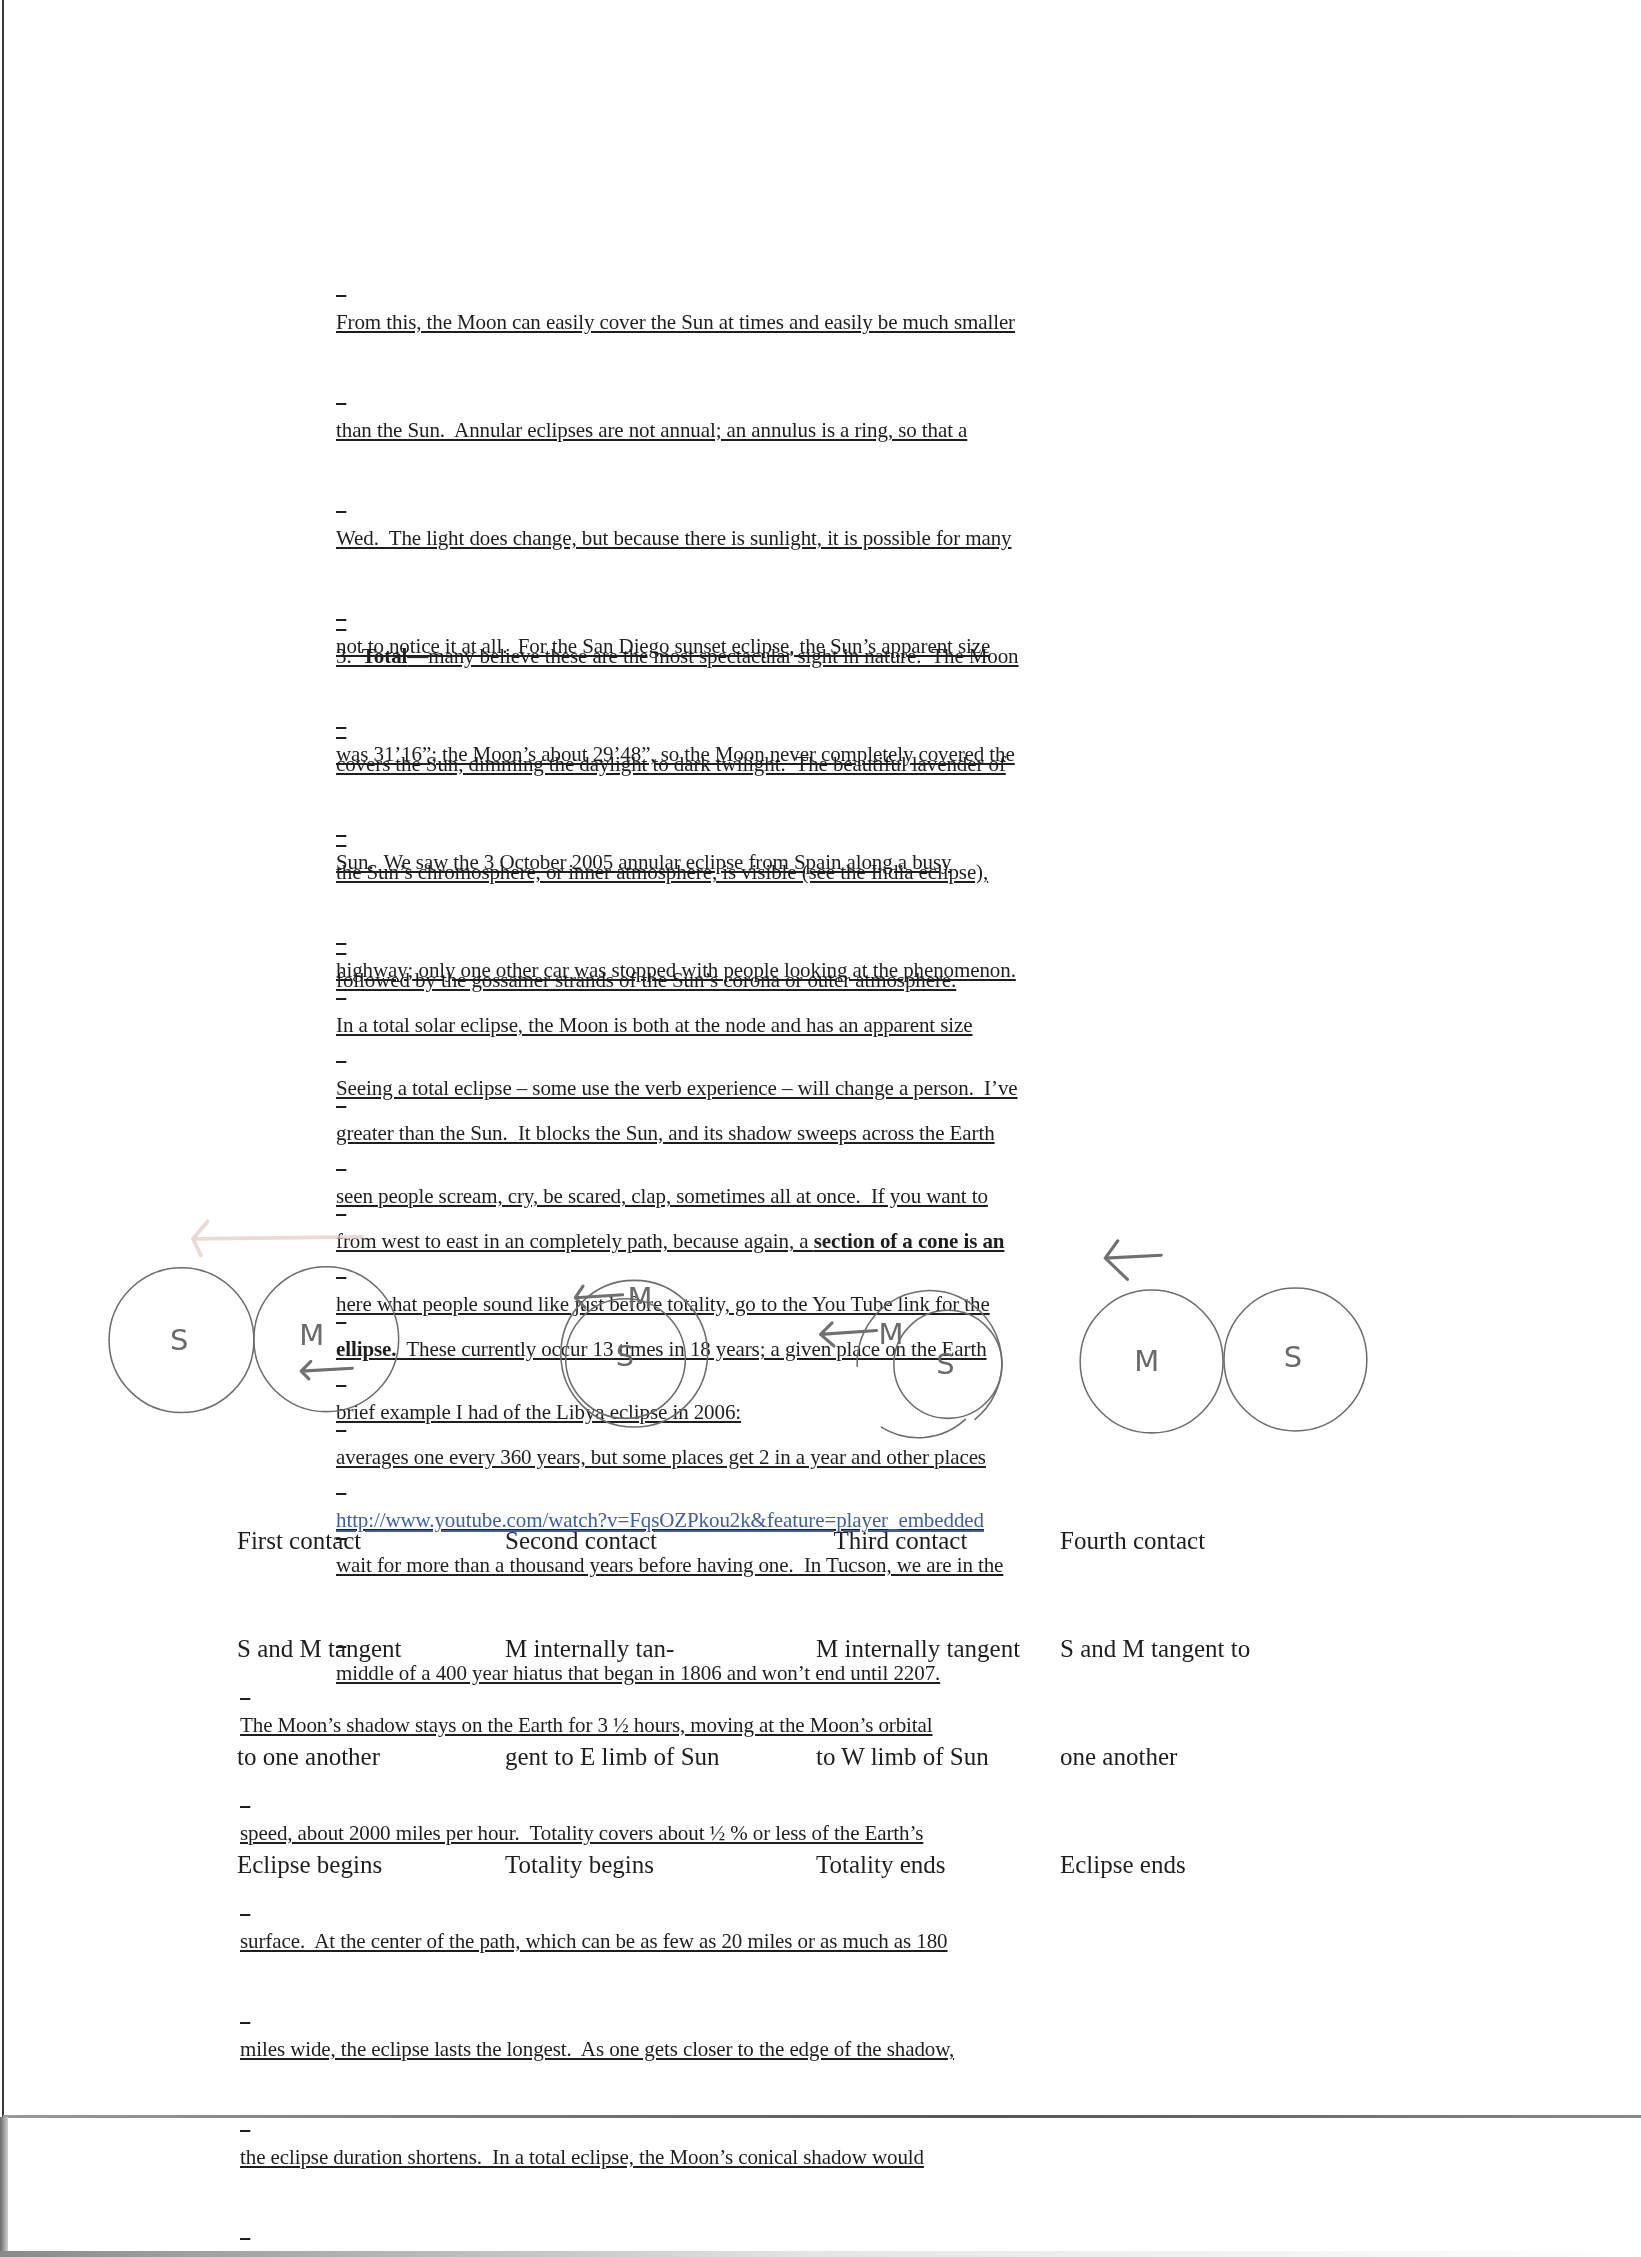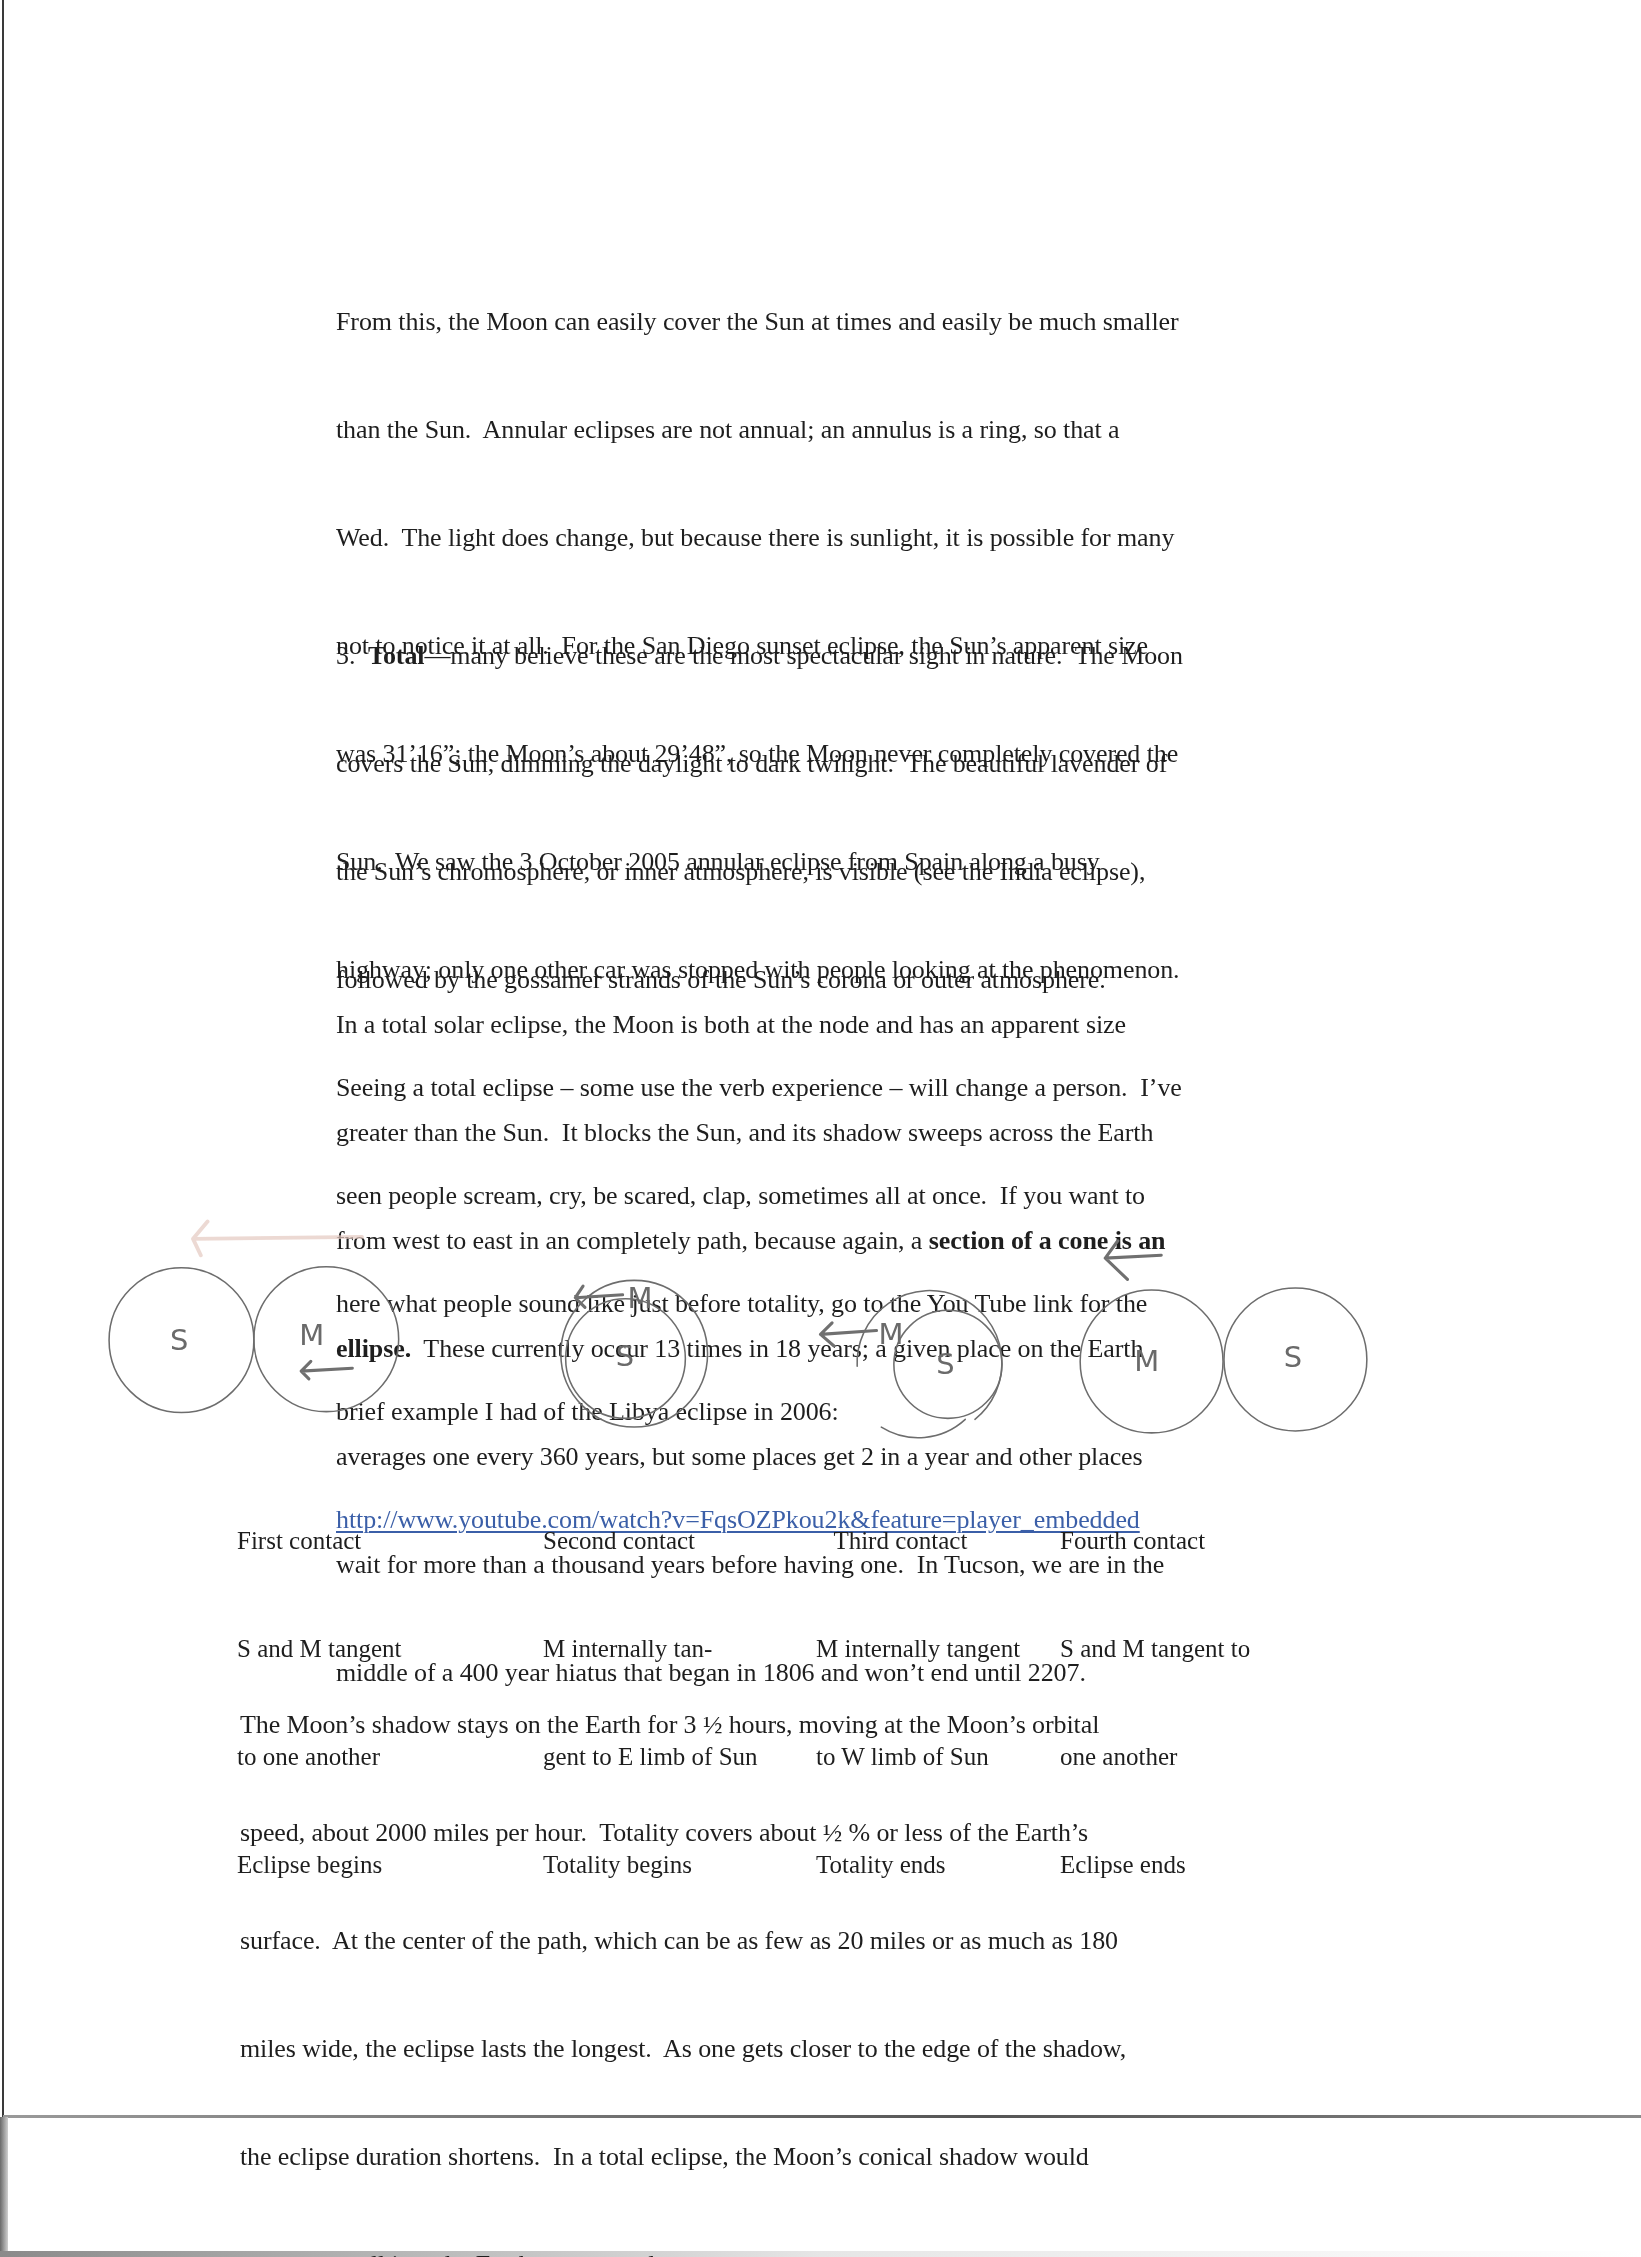--- a/index.html
+++ b/index.html
@@ -7,34 +7,34 @@
     width: 1641px; height: 2257px; position: relative; overflow: hidden;
     background: #ffffff;
     font-family: "Liberation Serif", "DejaVu Serif", serif;
     color: #1e1e1e;
   }
   .page-edge-left { position: absolute; left: 1.9px; top: 0; width: 1.9px; height: 2117px; background: #3a3a3a; }
   .page-edge-left2 { position: absolute; left: 0; top: 2117px; width: 7.7px; height: 140px; background: linear-gradient(to right, #6a6a6a, #d0d0d0); }
   .page-edge-bottom { position: absolute; left: 2.9px; top: 2115px; width: 1638px; height: 2.9px; background: linear-gradient(to right, #9a9a9a, #6e6e6e 40%, #555 60%, #8a8a8a); }
   .page-edge-bottom2 { position: absolute; left: 0; top: 2251px; width: 1641px; height: 6.8px; background: linear-gradient(to right, #8a8a8a, #e6e6e6 50%, #ffffff); }
 
-  .block { position: absolute; font-size: 26px; line-height: 36px; white-space: pre; letter-spacing: -0.1px; }
+  .block { position: absolute; font-size: 21px; line-height: 36px; white-space: pre; letter-spacing: -0.1px; text-decoration: underline; }
   .block .line { display: block; height: 36px; }
   .link { color: #3b5fa8; text-decoration: underline; text-decoration-thickness: 1.9px; text-underline-offset: 2.9px; }
   b { font-weight: bold; }
 
   #para1 { left: 336px; top: 232px; }
   #para2 { left: 336px; top: 566px; }
   #para3 { left: 336px; top: 935px; }
   #para4 { left: 240px; top: 1635px; }
 
   .caption { position: absolute; font-size: 25px; line-height: 36px; white-space: pre; top: 1451px; }
   .caption .line { display: block; height: 36px; }
   #cap1 { left: 237px; }
-  #cap2 { left: 543px; }
+  #cap2 { left: 505px; }
   #cap3 { left: 816px; }
   #cap3 .first { padding-left: 17.4px; }
   #cap4 { left: 1060px; }
 
   #diagram { position: absolute; left: 0; top: 1178px; width: 1641px; height: 280px; }
   .pencil { fill: none; stroke: #6d6d6d; stroke-width: 1.6; stroke-linecap: round; }
   .pencil-bold { fill: none; stroke: #707070; stroke-width: 3.2; stroke-linecap: round; stroke-linejoin: round; }
   .pencil-faint { fill: none; stroke: #e4c9c0; stroke-width: 4; stroke-linecap: round; opacity: 0.7; }
   .hand { font-family: "DejaVu Sans", sans-serif; fill: #6a6a6a; font-size: 30px; }
 </style>

